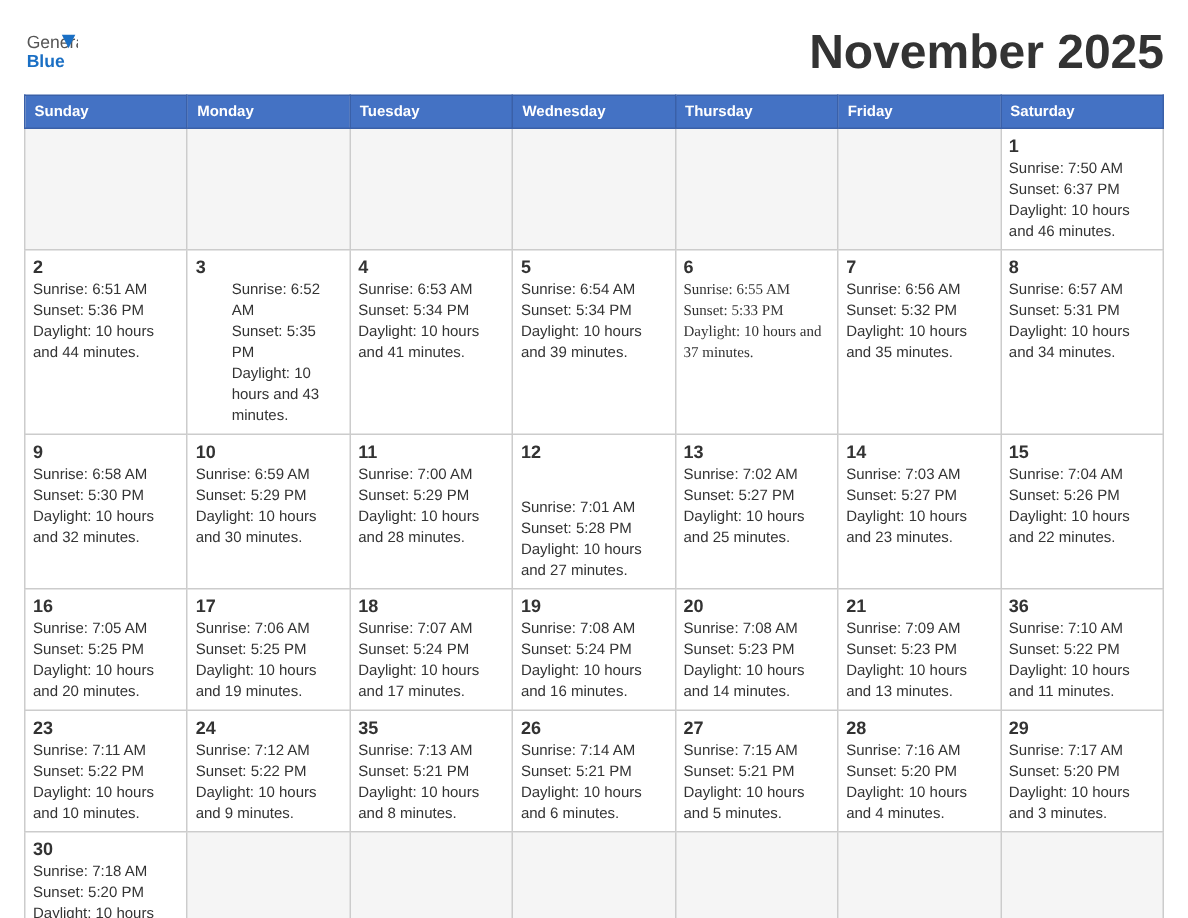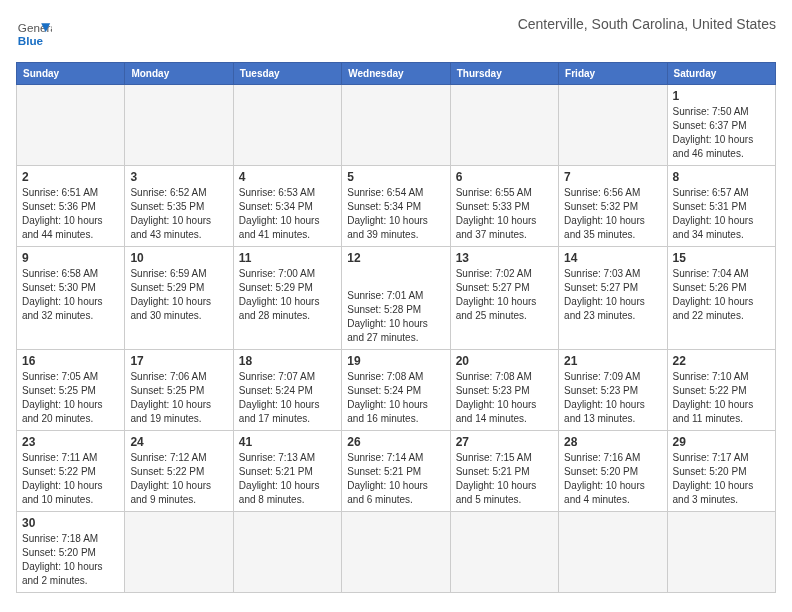--- a/index.html
+++ b/index.html
@@ -84,21 +84,21 @@
 
 <div class="header-section">
   <div class="logo-area">
     <svg class="logo-icon" viewBox="0 0 40 40">
       <text x="2" y="18" font-size="13" fill="#555" font-family="Arial">General</text>
       <text x="2" y="32" font-size="13" fill="#1a6fc4" font-family="Arial" font-weight="bold">Blue</text>
       <polygon points="28,8 38,8 33,18" fill="#1a6fc4"></polygon>
     </svg>
   </div>
   <div class="title-area">
-    <div class="location-subtitle">Centerville, South Carolina, United States</div>
+    <div class="month-title">November 2025</div>
   </div>
 </div>
 
 <table class="calendar-table">
   <thead>
     <tr>
     <th>Sunday</th>
         <th>Monday</th>
         <th>Tuesday</th>
         <th>Wednesday</th>
@@ -124,39 +124,39 @@
       </tr>
       <tr>
         <td>
           <span class="day-number">2</span>
           <div class="day-info" style="white-space: pre-line;">Sunrise: 6:51 AM
 Sunset: 5:36 PM
 Daylight: 10 hours and 44 minutes.</div>
         </td>
         <td>
           <span class="day-number">3</span>
-          <div class="day-info" style="white-space: pre-line;">Sunrise: 6:52 AM
+          <div class="day-info" style="white-space: pre-line; margin-left: 24px;">Sunrise: 6:52 AM
 Sunset: 5:35 PM
 Daylight: 10 hours and 43 minutes.</div>
         </td>
         <td>
           <span class="day-number">4</span>
           <div class="day-info" style="white-space: pre-line;">Sunrise: 6:53 AM
 Sunset: 5:34 PM
 Daylight: 10 hours and 41 minutes.</div>
         </td>
         <td>
           <span class="day-number">5</span>
           <div class="day-info" style="white-space: pre-line;">Sunrise: 6:54 AM
 Sunset: 5:34 PM
 Daylight: 10 hours and 39 minutes.</div>
         </td>
         <td>
           <span class="day-number">6</span>
-          <div class="day-info" style="white-space: pre-line;">Sunrise: 6:55 AM
+          <div class="day-info" style="white-space: pre-line; font-family: Liberation Serif, serif;">Sunrise: 6:55 AM
 Sunset: 5:33 PM
 Daylight: 10 hours and 37 minutes.</div>
         </td>
         <td>
           <span class="day-number">7</span>
           <div class="day-info" style="white-space: pre-line;">Sunrise: 6:56 AM
 Sunset: 5:32 PM
 Daylight: 10 hours and 35 minutes.</div>
         </td>
         <td>
@@ -241,41 +241,41 @@
 Sunset: 5:23 PM
 Daylight: 10 hours and 14 minutes.</div>
         </td>
         <td>
           <span class="day-number">21</span>
           <div class="day-info" style="white-space: pre-line;">Sunrise: 7:09 AM
 Sunset: 5:23 PM
 Daylight: 10 hours and 13 minutes.</div>
         </td>
         <td>
-          <span class="day-number">22</span>
+          <span class="day-number">36</span>
           <div class="day-info" style="white-space: pre-line;">Sunrise: 7:10 AM
 Sunset: 5:22 PM
 Daylight: 10 hours and 11 minutes.</div>
         </td>
       </tr>
       <tr>
         <td>
           <span class="day-number">23</span>
           <div class="day-info" style="white-space: pre-line;">Sunrise: 7:11 AM
 Sunset: 5:22 PM
 Daylight: 10 hours and 10 minutes.</div>
         </td>
         <td>
           <span class="day-number">24</span>
           <div class="day-info" style="white-space: pre-line;">Sunrise: 7:12 AM
 Sunset: 5:22 PM
 Daylight: 10 hours and 9 minutes.</div>
         </td>
         <td>
-          <span class="day-number">41</span>
+          <span class="day-number">35</span>
           <div class="day-info" style="white-space: pre-line;">Sunrise: 7:13 AM
 Sunset: 5:21 PM
 Daylight: 10 hours and 8 minutes.</div>
         </td>
         <td>
           <span class="day-number">26</span>
           <div class="day-info" style="white-space: pre-line;">Sunrise: 7:14 AM
 Sunset: 5:21 PM
 Daylight: 10 hours and 6 minutes.</div>
         </td>

